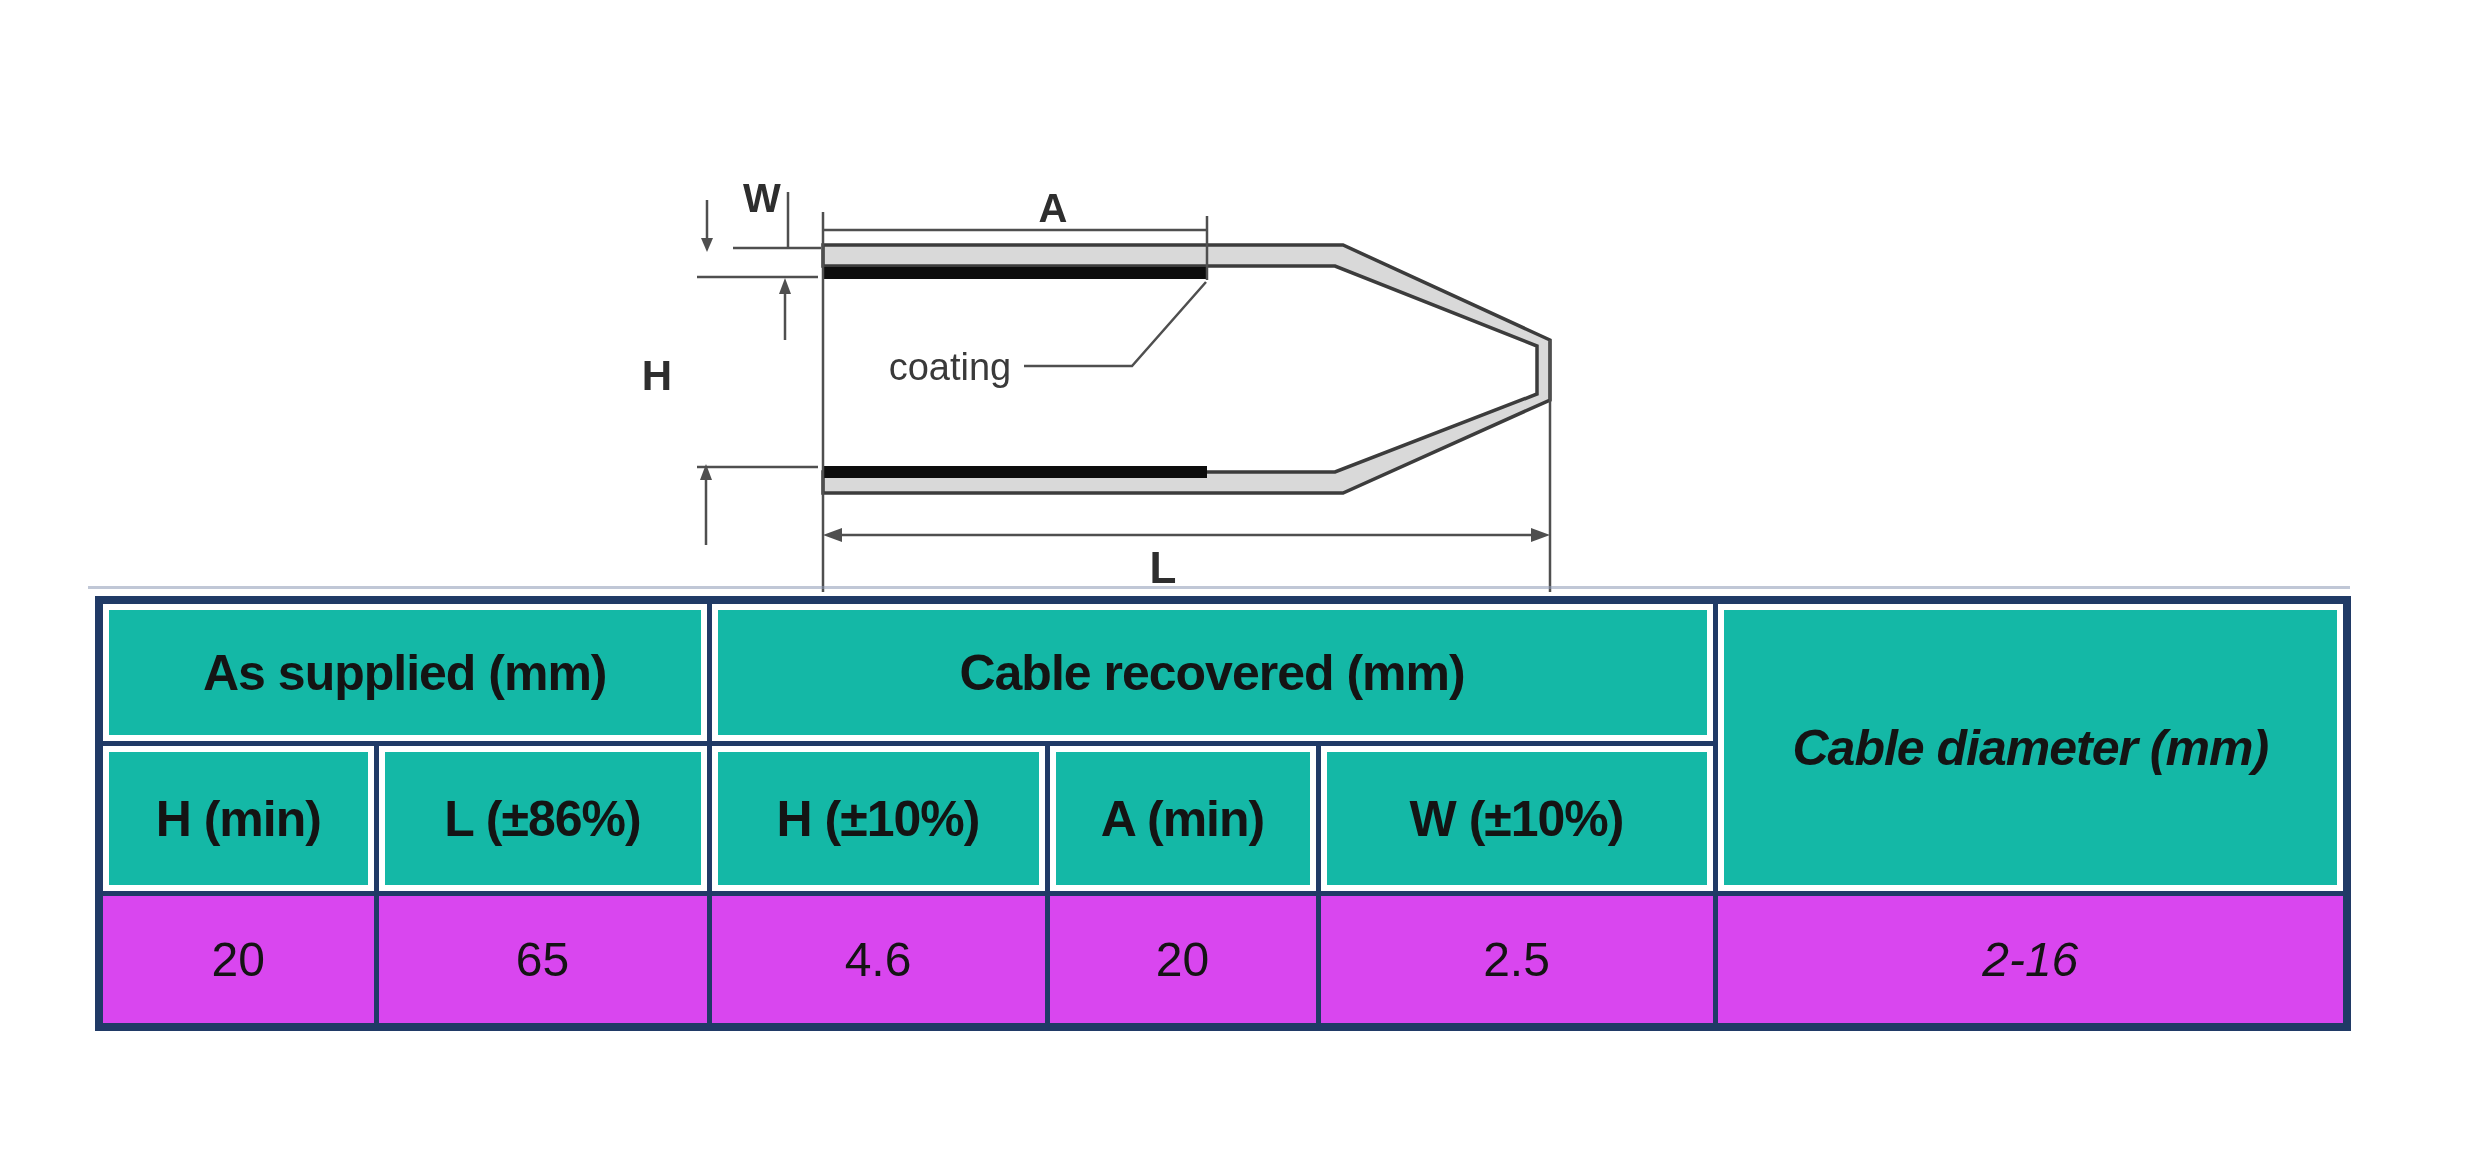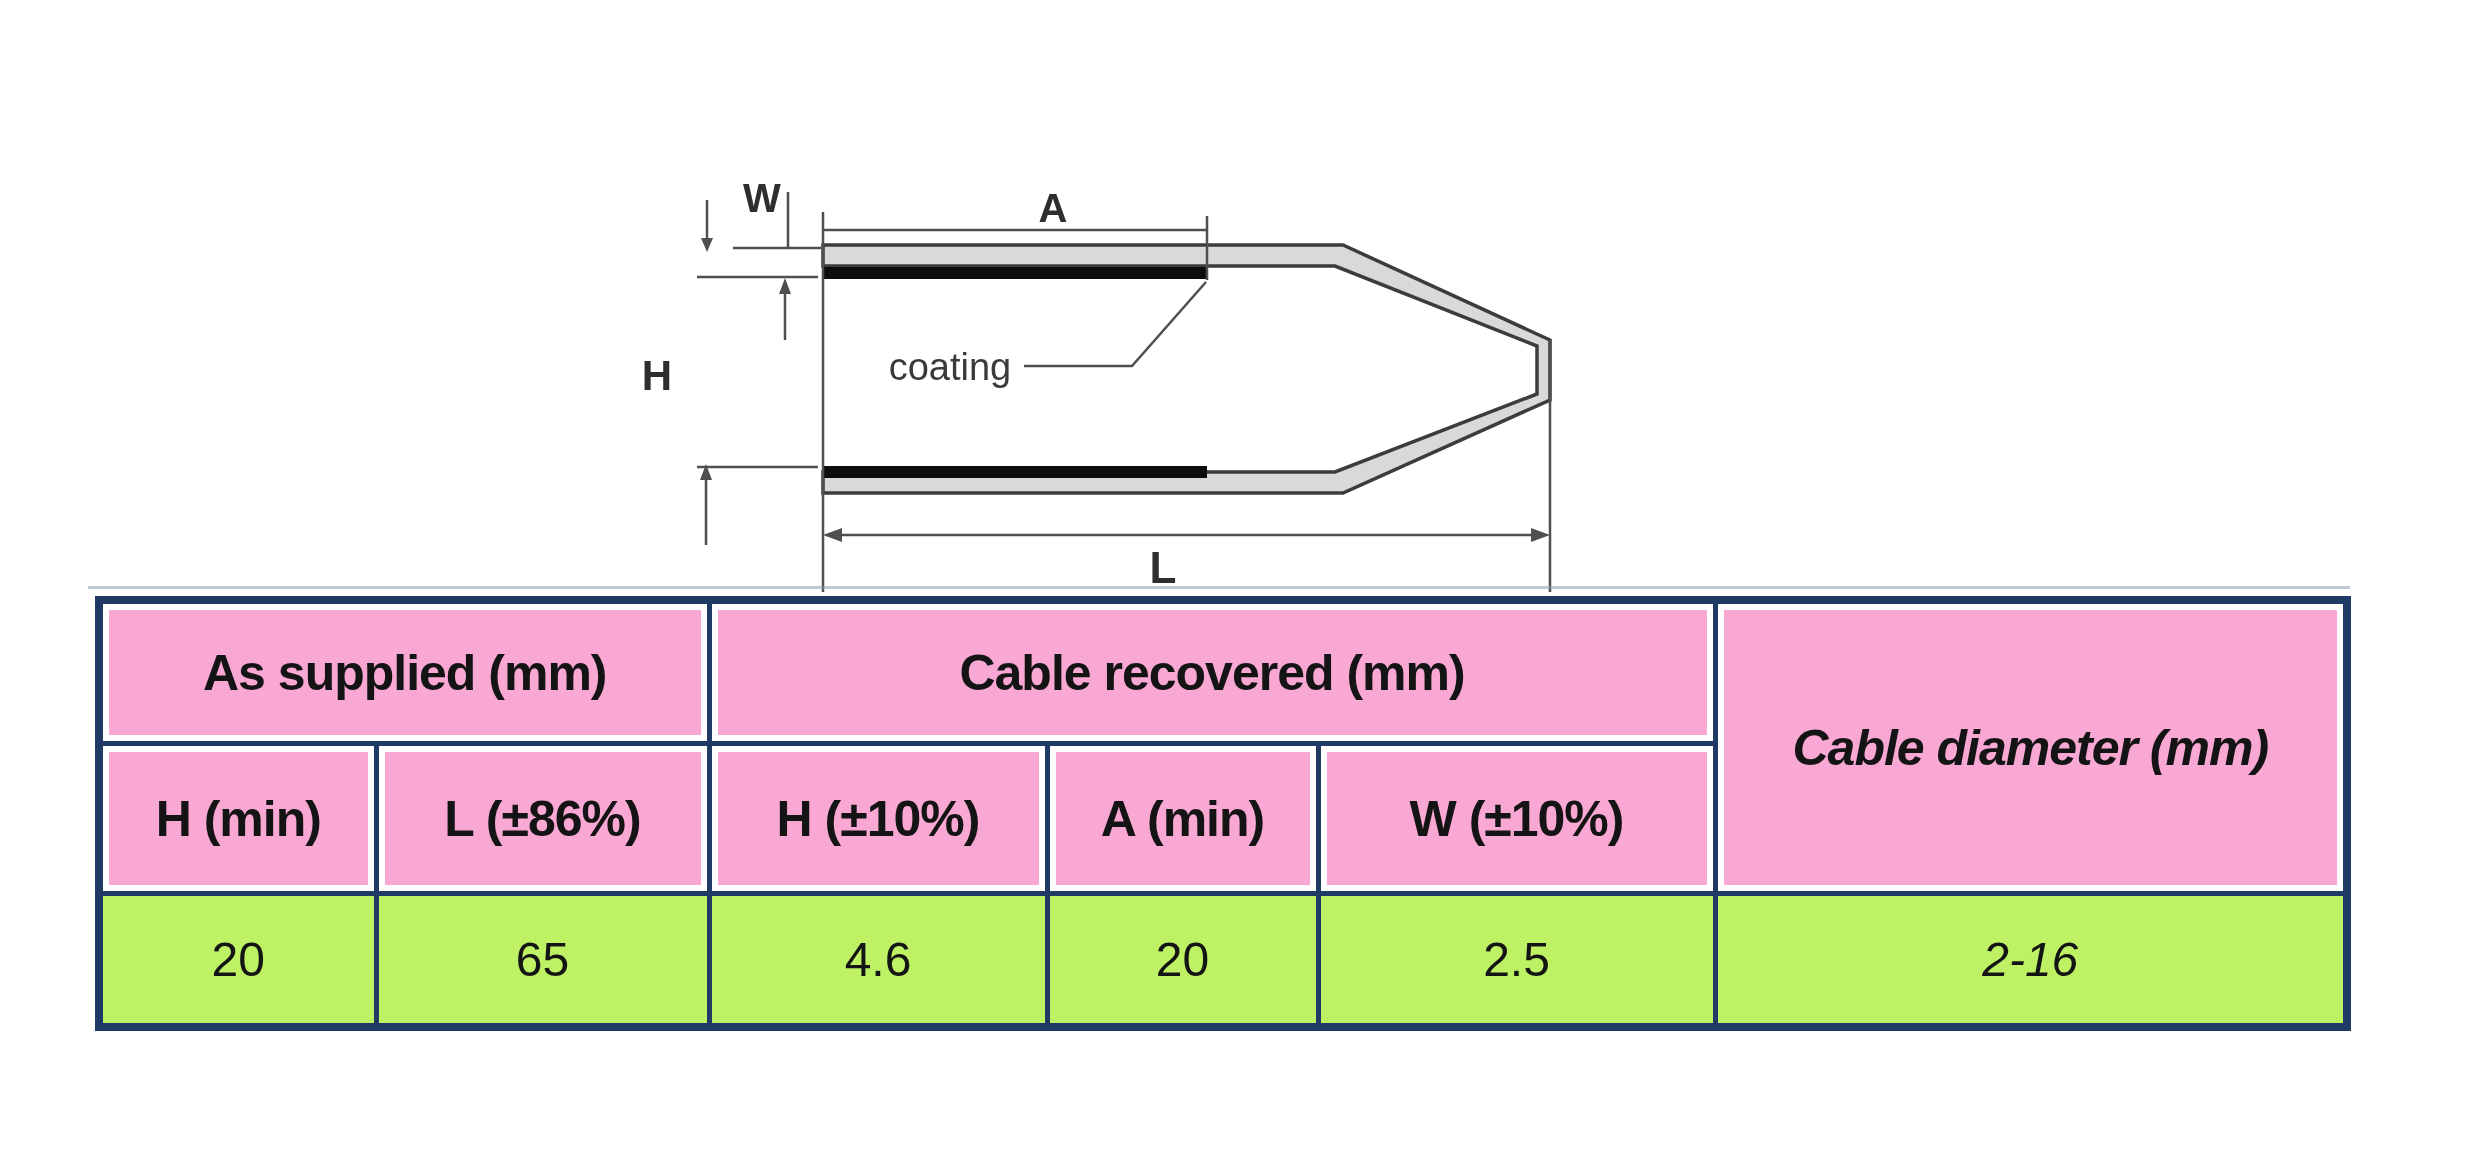--- a/index.html
+++ b/index.html
@@ -22,25 +22,25 @@
     padding:0;overflow:hidden;
   }
   #spec-table tr.r-group td{height:137px;}
   #spec-table tr.r-sub td{height:145px;}
   #spec-table tr.r-data td{height:127px;}
   #spec-table td.outer-t{border-top-width:8px;}
   #spec-table td.outer-b{border-bottom-width:8px;}
   #spec-table td.outer-l{border-left-width:8px;}
   #spec-table td.outer-r{border-right-width:8px;font-style:italic;}
   td.pink{
-    background:#f9a8d4;
+    background:#14b8a6;
     box-shadow:inset 0 0 0 6px #ffffff;   
     font-weight:bold;font-size:50px;letter-spacing:-1px;
   }
-  td.val{background:#bef264;font-size:48px;font-weight:normal;letter-spacing:0;}
+  td.val{background:#d946ef;font-size:48px;font-weight:normal;letter-spacing:0;}
   
   #table-top-rule{
     position:absolute;left:88px;top:586px;width:2262px;height:3px;
     background:#8d99b5;opacity:.55;
   }
 </style>
 </head>
 <body>
 
 <div id="canvas">

